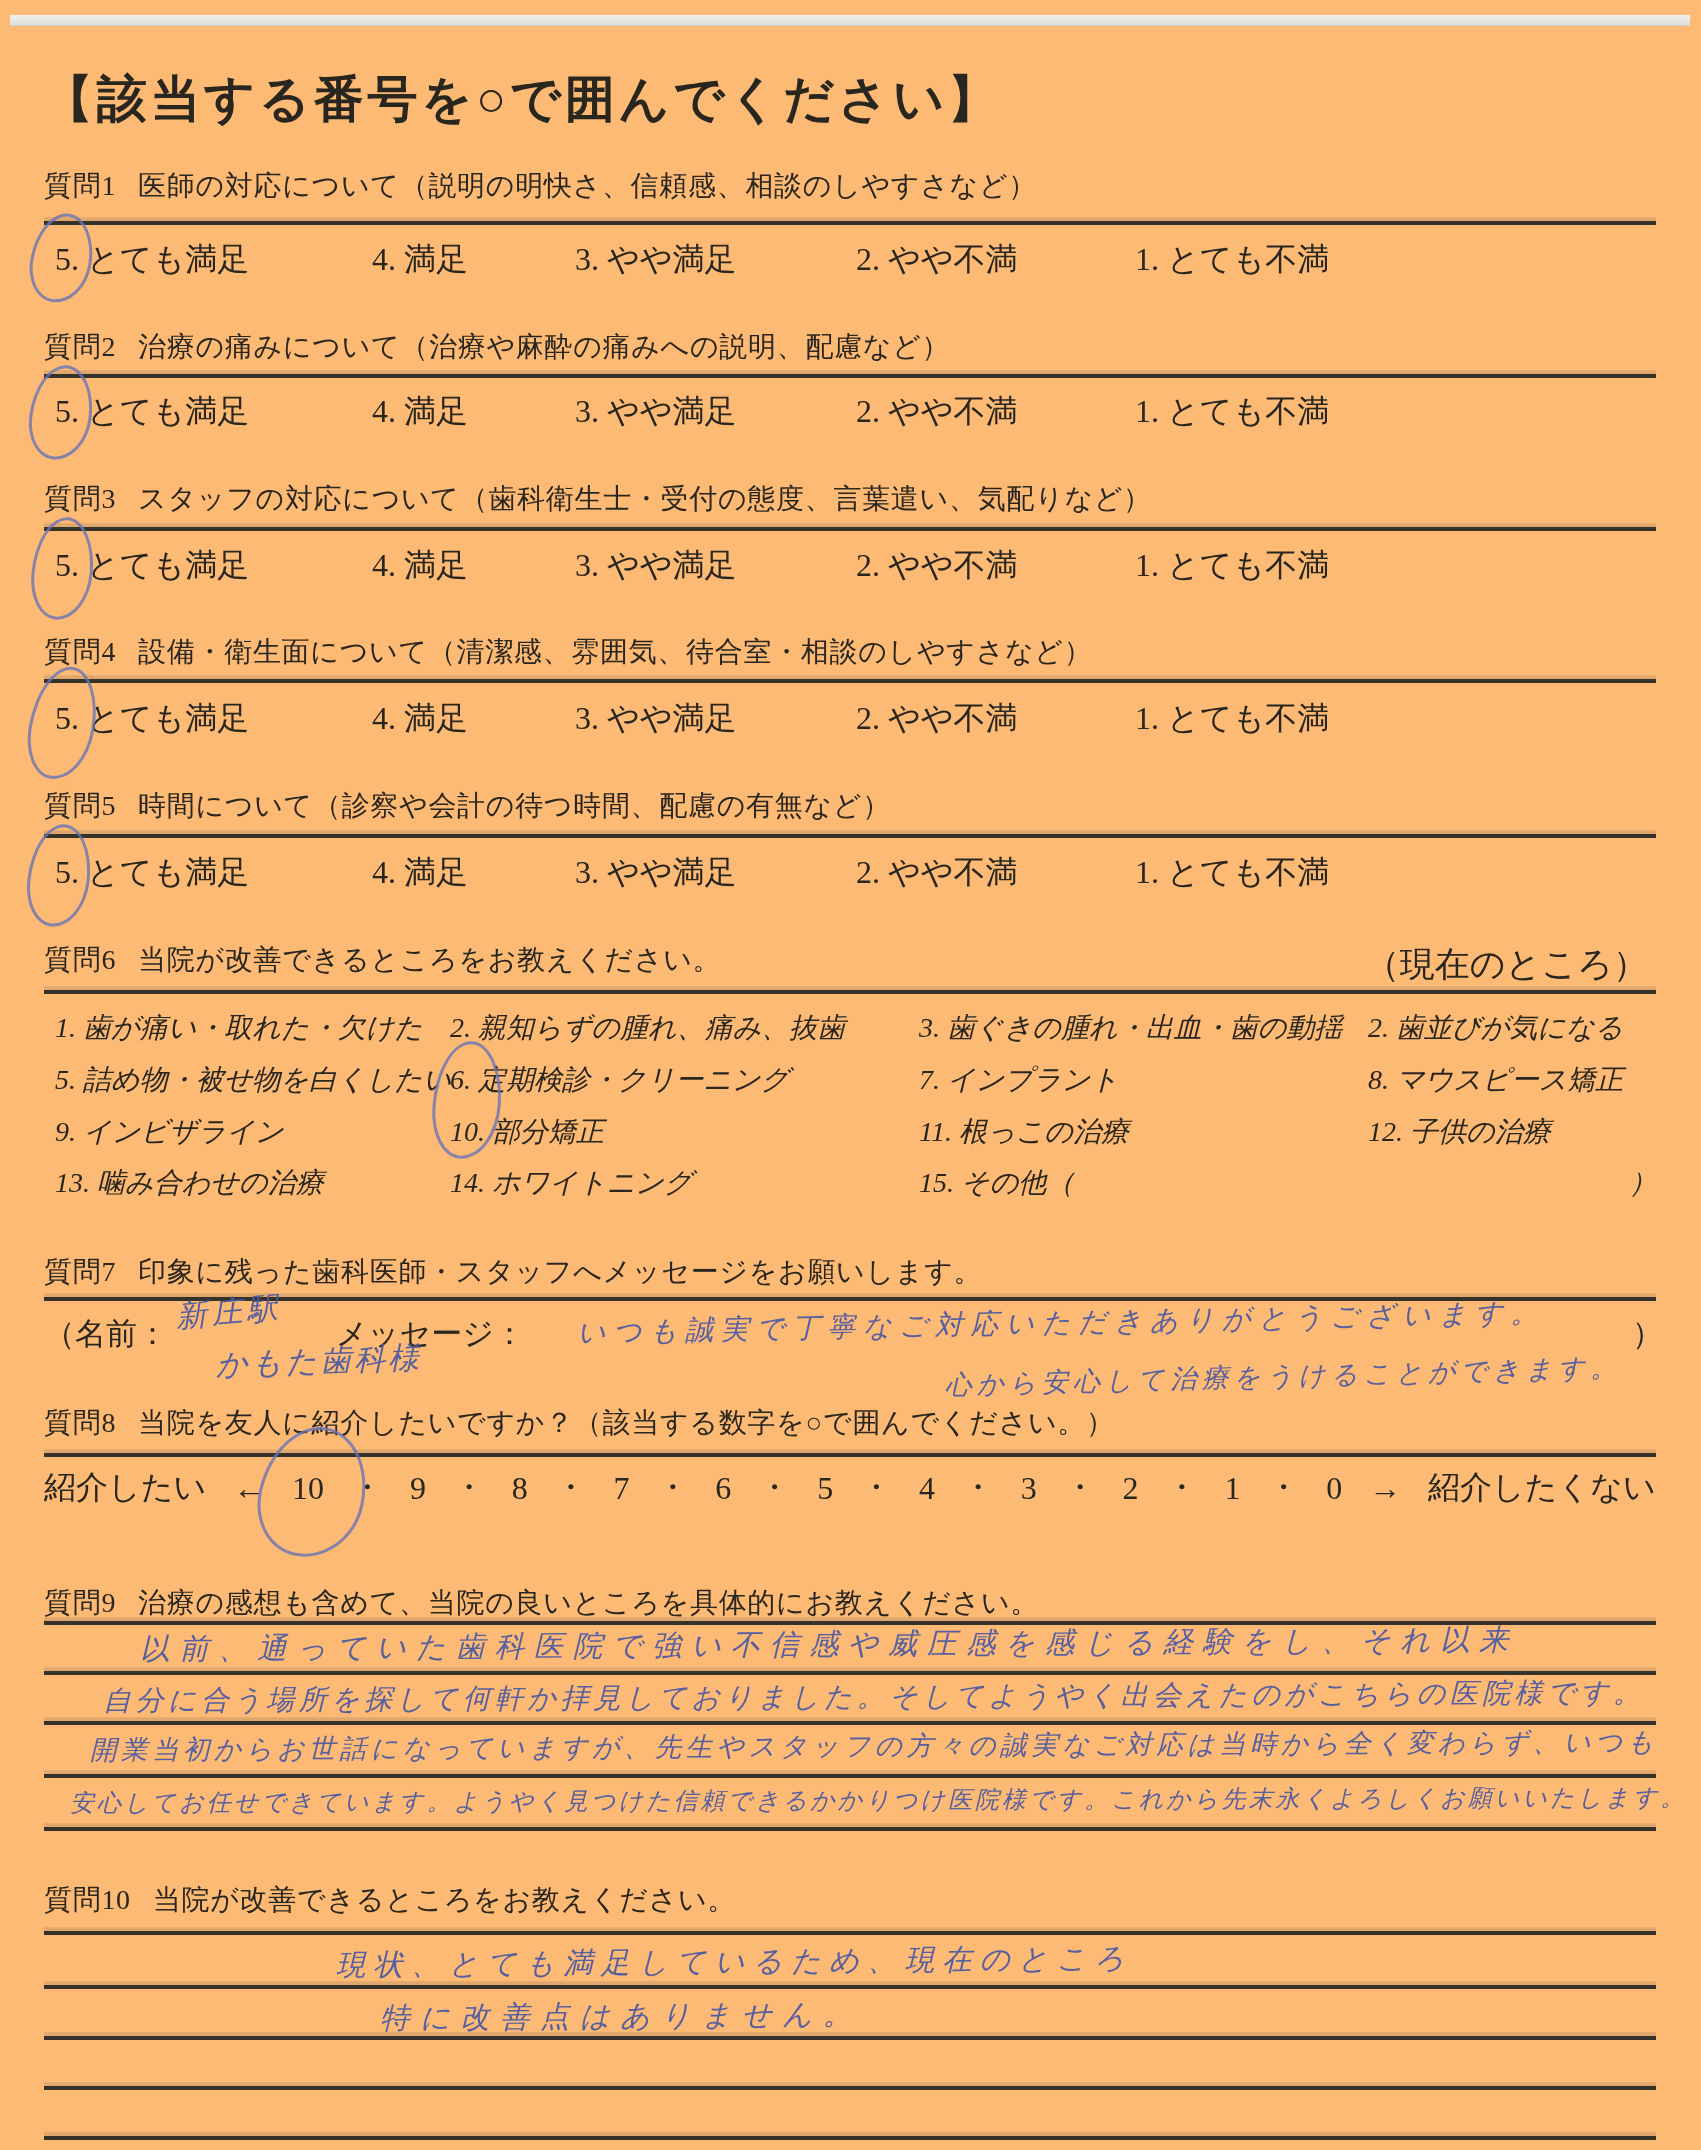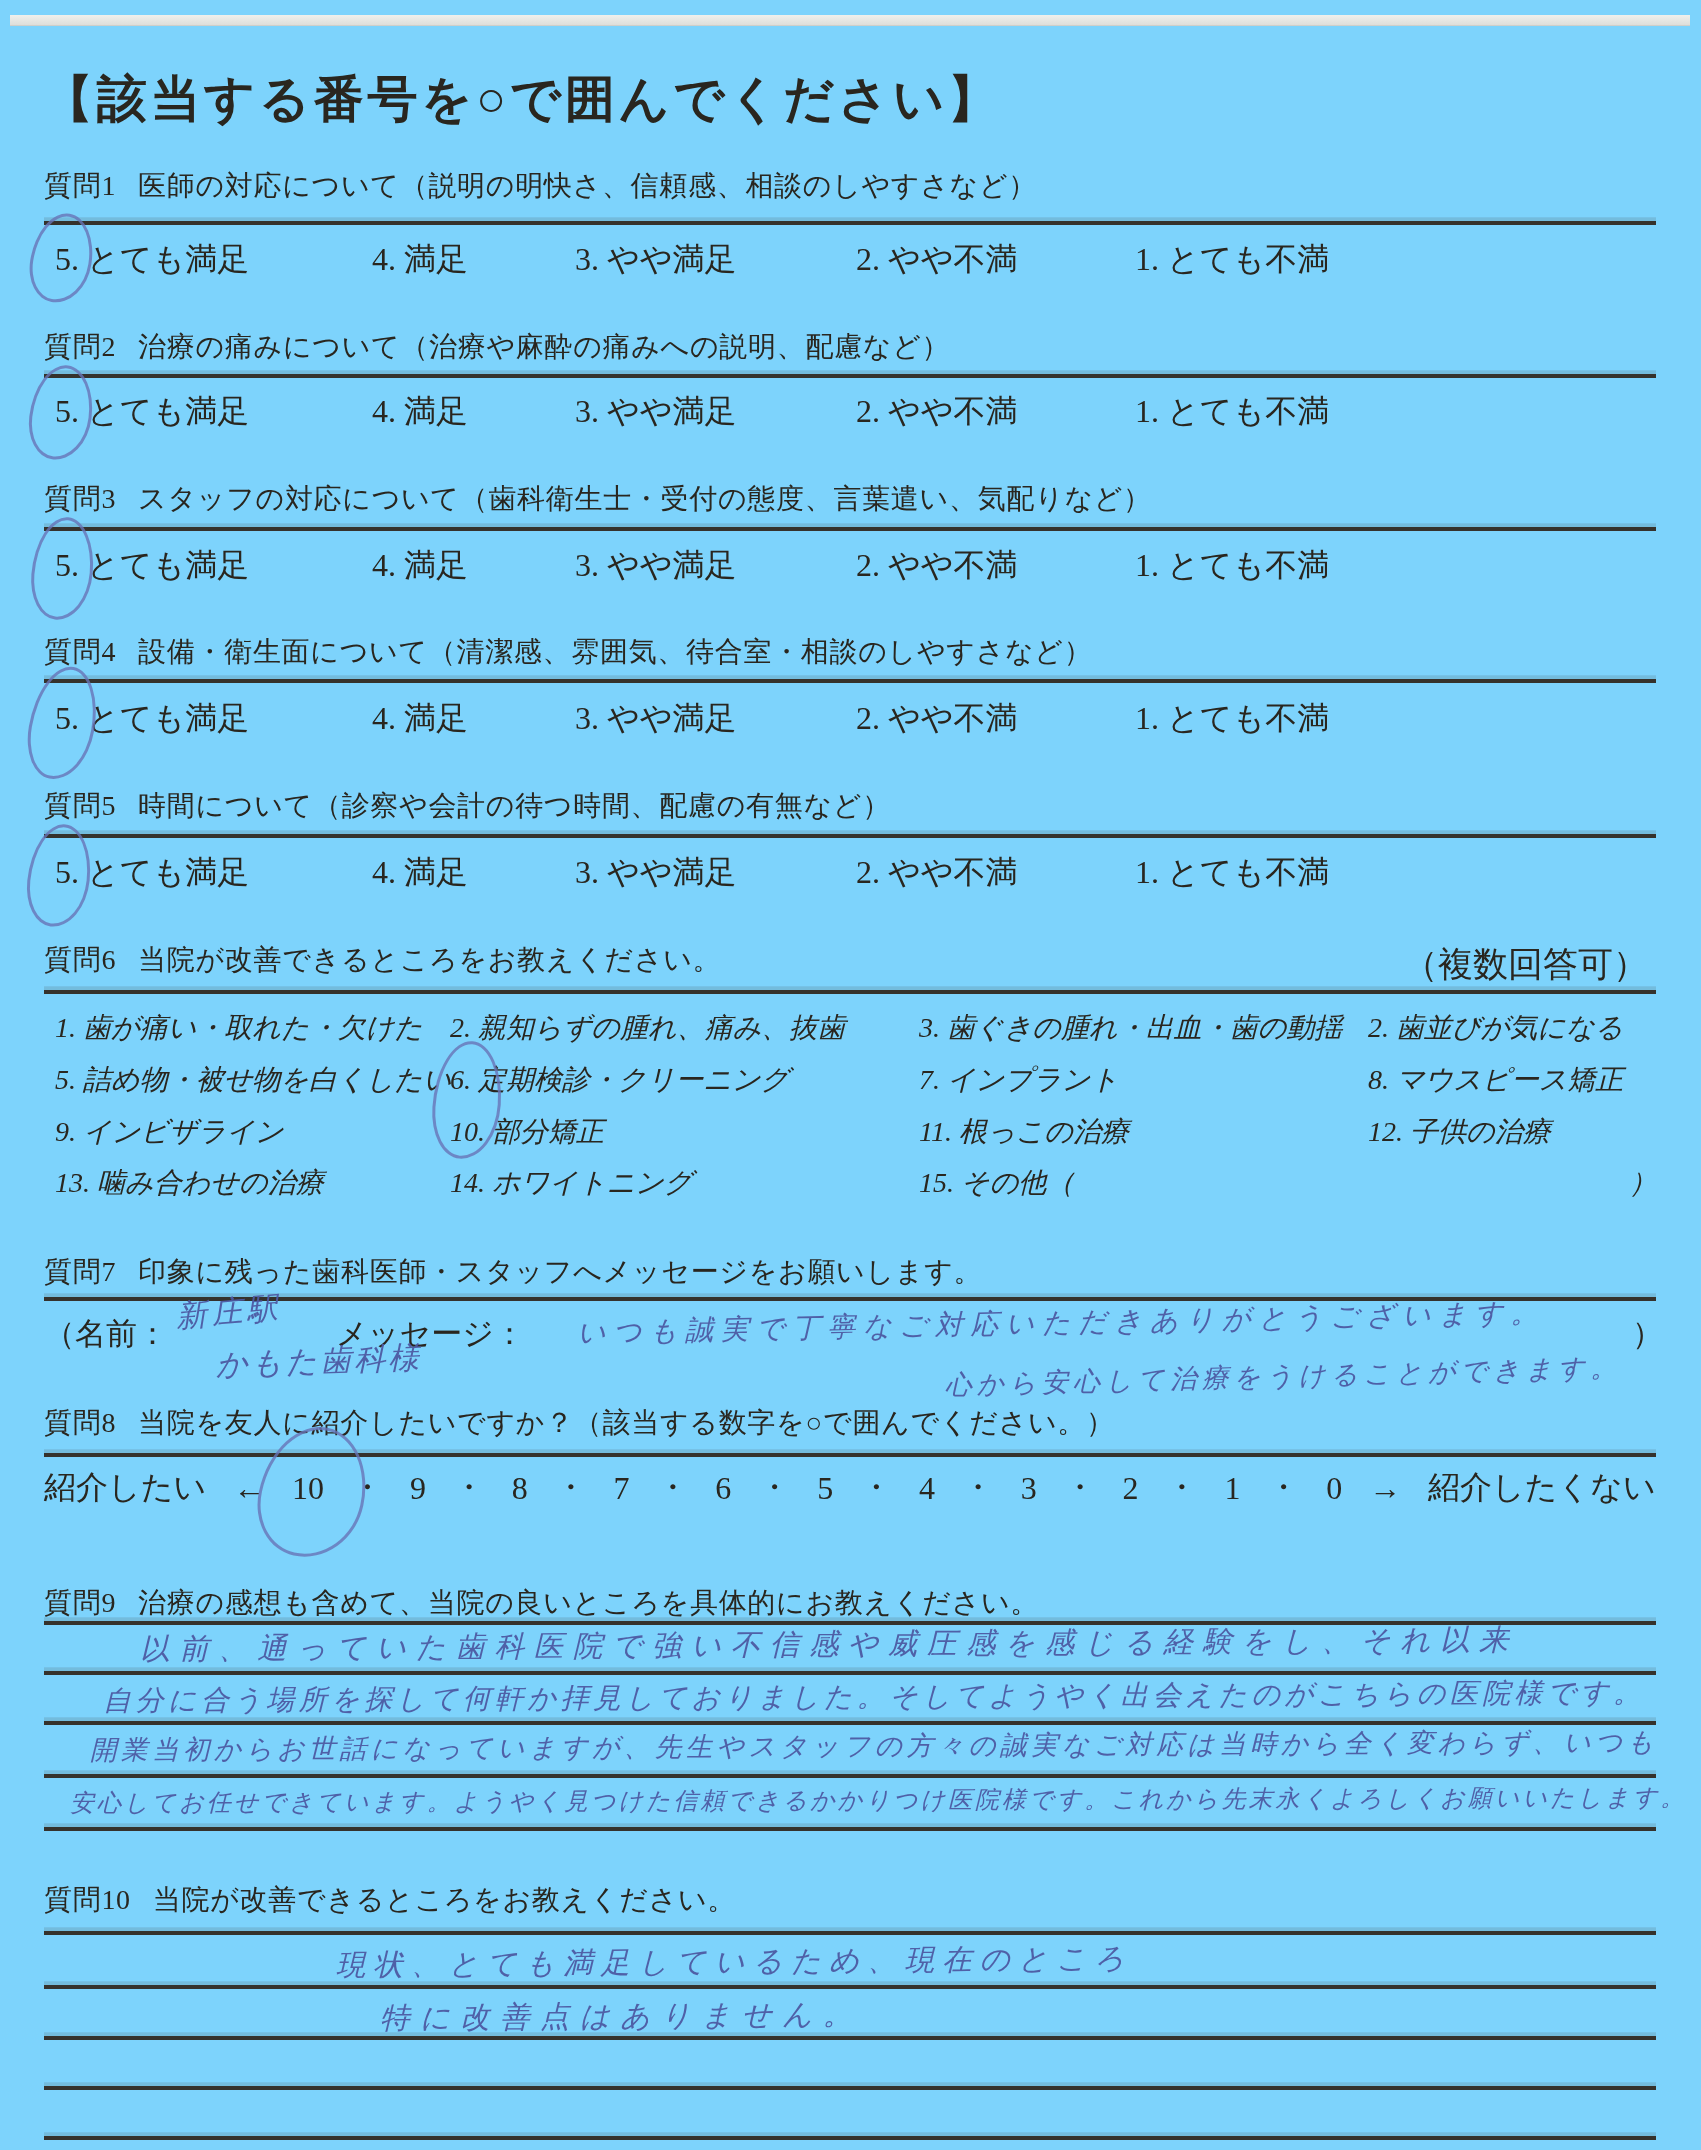--- a/index.html
+++ b/index.html
@@ -1,20 +1,20 @@
 <!DOCTYPE html>
 <html style="font-size:11.8px"><head>
 <meta charset="utf-8">
 <style>
   html,body{margin:0;padding:0;background:#9a9a97;}
   .page{
     position:relative;
     width:1701px;height:2151px;
     margin:0 auto;
-    background:#7dd3fc;
+    background:#fdba74;
     font-family:"Liberation Serif","DejaVu Serif",serif;
     color:#29261f;
     overflow:hidden;
   }
   .scanband{
     position:absolute;left:10.3px;top:14.8px;width:1680px;height:10.3px;
     background:linear-gradient(#f0f0ec,#dededa);
     border-bottom:1.5px solid #cfcfca;
   }
   .doc-title{
@@ -132,21 +132,21 @@
     <span>4. 満足</span>
     <span>3. やや満足</span>
     <span>2. やや不満</span>
     <span>1. とても不満</span>
   </div>
   <div class="circle" style="left:28px;top:824px;width:56px;height:97px;transform:rotate(6deg)"></div>
 
   <div class="qhead" style="top:941px">
     <span class="qlabel">質問6</span><span>当院が改善できるところをお教えください。</span>
   </div>
-  <div class="q6note">（複数回答可）</div>
+  <div class="q6note">（現在のところ）</div>
   <div class="rule" style="top:990px"></div>
   <div class="q6row" style="top:1009px">
     <span>1. 歯が痛い・取れた・欠けた</span>
     <span>2. 親知らずの腫れ、痛み、抜歯</span>
     <span>3. 歯ぐきの腫れ・出血・歯の動揺</span>
     <span>2. 歯並びが気になる</span>
   </div>
   <div class="q6row" style="top:1061px">
     <span>5. 詰め物・被せ物を白くしたい</span>
     <span>6. 定期検診・クリーニング</span>

